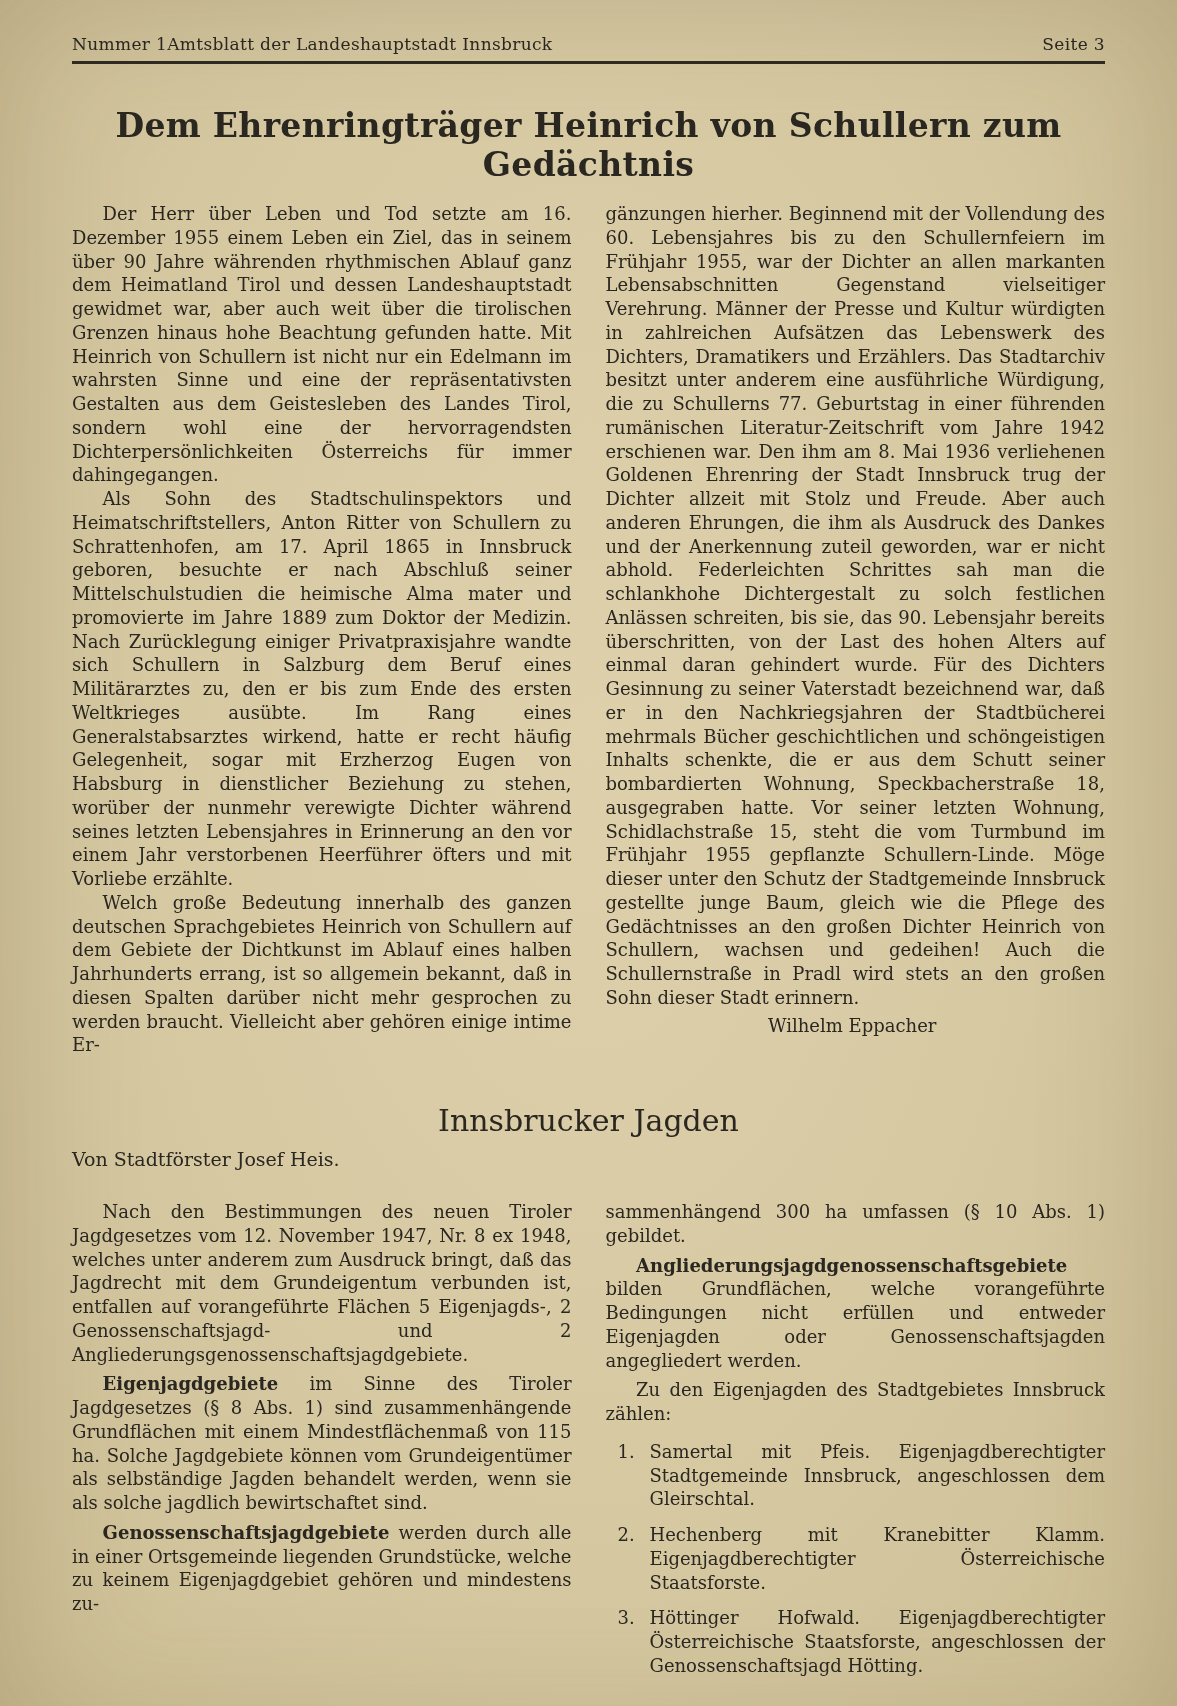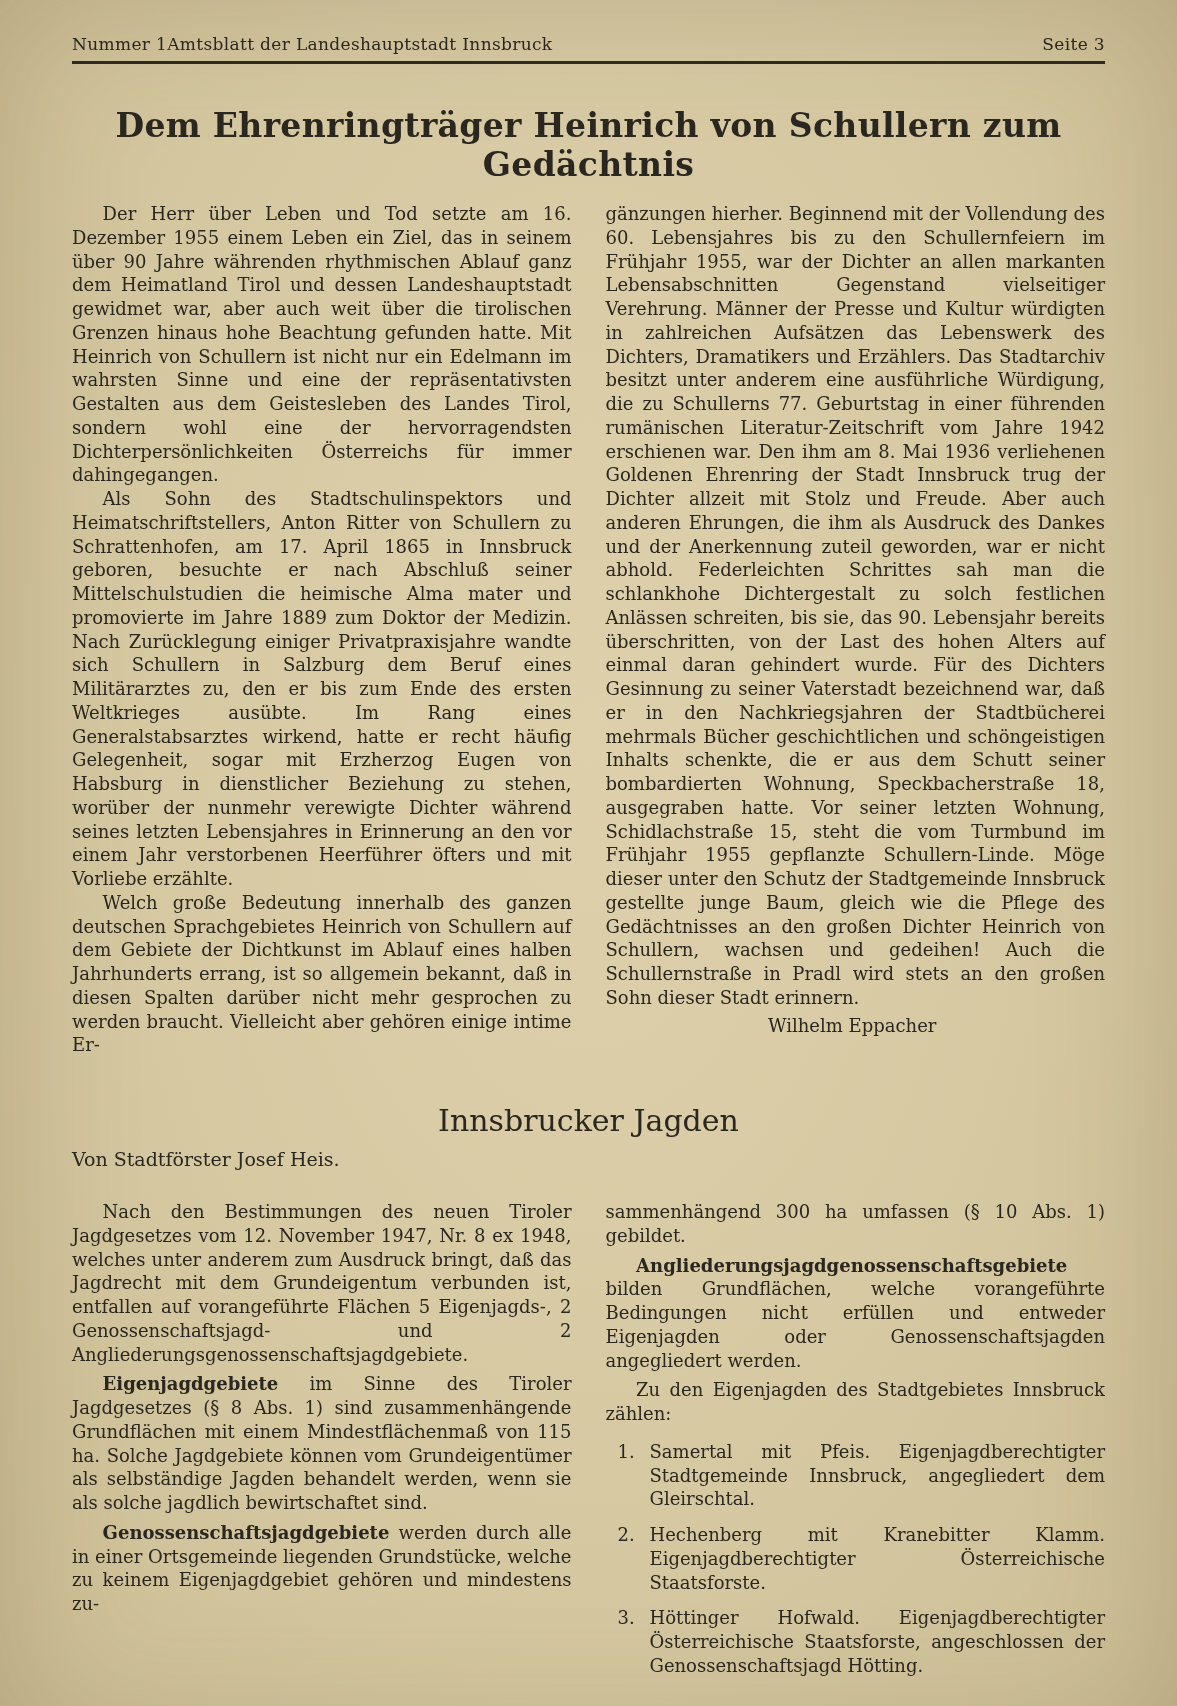--- a/index.html
+++ b/index.html
@@ -126,21 +126,21 @@
         <p><span class="lead">Eigenjagdgebiete</span><span> im Sinne des Tiroler Jagdgesetzes (§ 8 Abs. 1) sind zusammenhängende Grundflächen mit einem Mindestflächenmaß von 115 ha. Solche Jagdgebiete können vom Grundeigentümer als selbständige Jagden behandelt werden, wenn sie als solche jagdlich bewirtschaftet sind.</span></p>
         <p><span class="lead">Genossenschaftsjagdgebiete</span><span> werden durch alle in einer Ortsgemeinde liegenden Grundstücke, welche zu keinem Eigenjagdgebiet gehören und mindestens zu-</span></p>
       </div>
       <div class="col">
         <p class="noindent"><span class="lead"></span><span>sammenhängend 300 ha umfassen (§ 10 Abs. 1) gebildet.</span></p>
         <p><span class="lead">Angliederungsjagdgenossenschaftsgebiete</span><span> bilden Grundflächen, welche vorangeführte Bedingungen nicht erfüllen und entweder Eigenjagden oder Genossenschaftsjagden angegliedert werden.</span></p>
         <p><span class="lead"></span><span>Zu den Eigenjagden des Stadtgebietes Innsbruck zählen:</span></p>
         <div class="list">
           <div class="list-item">
             <span class="num">1.</span>
-            <span class="li-text">Samertal mit Pfeis. Eigenjagdberechtigter Stadtgemeinde Innsbruck, angegliedert dem Gleirschtal.</span>
+            <span class="li-text">Samertal mit Pfeis. Eigenjagdberechtigter Stadtgemeinde Innsbruck, angeschlossen dem Gleirschtal.</span>
           </div>
           <div class="list-item">
             <span class="num">2.</span>
             <span class="li-text">Hechenberg mit Kranebitter Klamm. Eigenjagdberechtigter Österreichische Staatsforste.</span>
           </div>
           <div class="list-item">
             <span class="num">3.</span>
             <span class="li-text">Höttinger Hofwald. Eigenjagdberechtigter Österreichische Staatsforste, angeschlossen der Genossenschaftsjagd Hötting.</span>
           </div>
 

